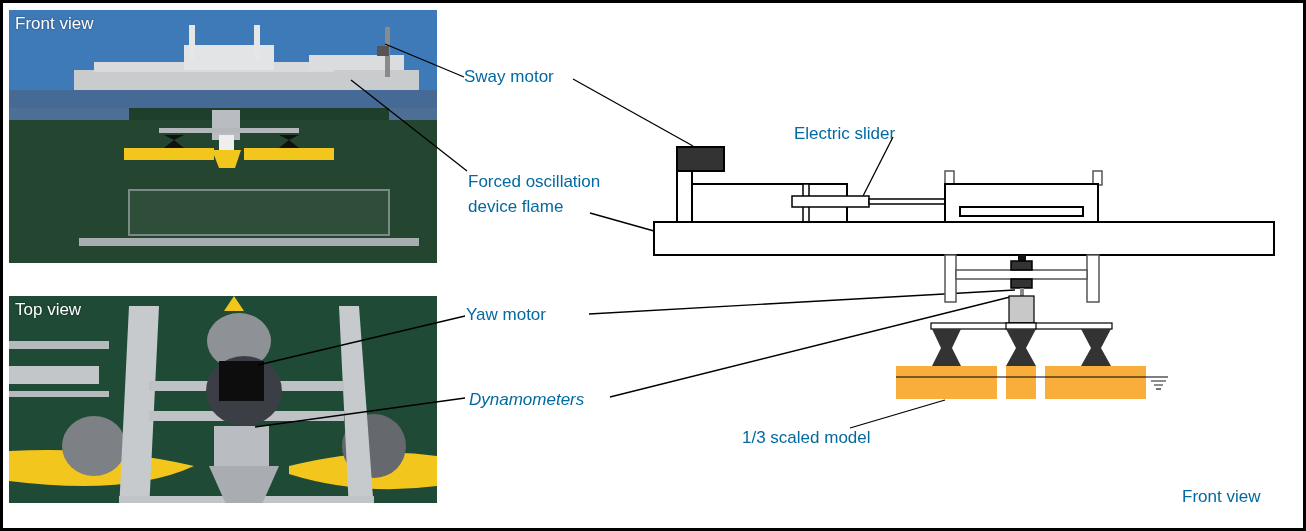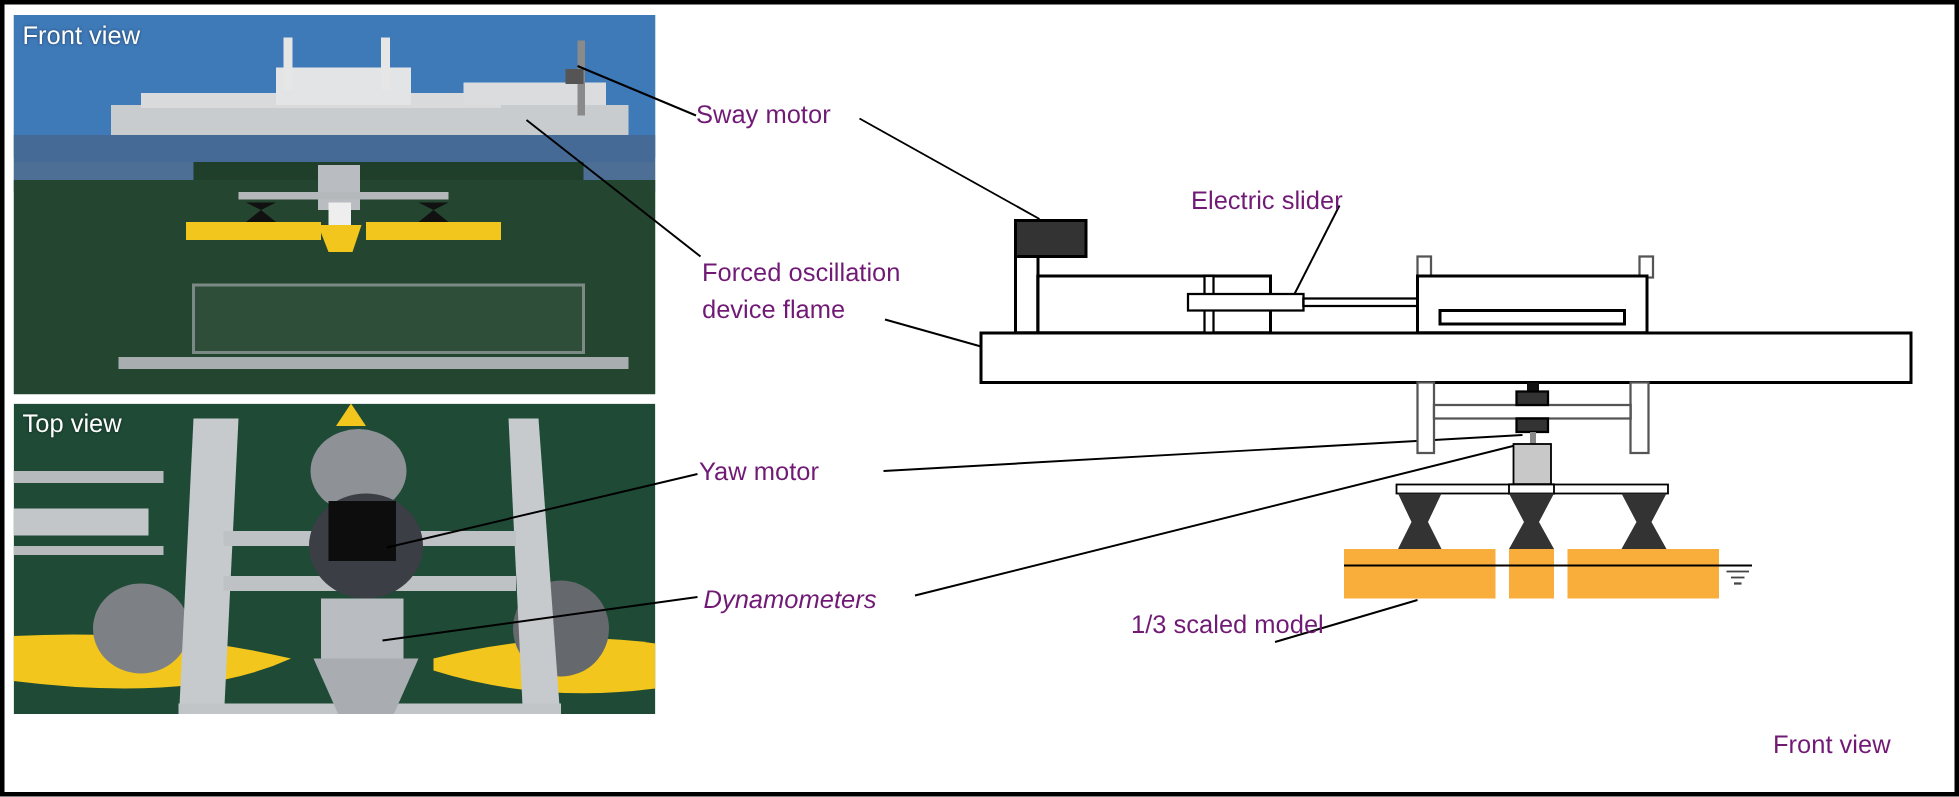--- a/index.html
+++ b/index.html
@@ -2,24 +2,24 @@
 <html><head>
 <meta charset="utf-8">
 <style>
   html, body { margin:0; padding:0; background:#fff; }
   body { width:1306px; height:531px; position:relative; overflow:hidden;
          font-family:"Liberation Sans", sans-serif; }
   #frame { position:absolute; left:0; top:0; width:1300px; height:525px;
            border:3px solid #000; background:#fff; }
   .photo { position:absolute; overflow:hidden; }
   #photo-front { left:9px; top:10px; width:428px; height:253px; }
-  #photo-top   { left:9px; top:269px; width:428px; height:207px; }
+  #photo-top   { left:9px; top:296px; width:428px; height:207px; }
   .photo-label { position:absolute; left:6px; top:4px; color:#fff; font-size:17px;
                  text-shadow:0 0 2px rgba(0,0,0,0.5); }
-  .label { position:absolute; font-size:17px; color:#701a75; white-space:nowrap; line-height:20px; }
+  .label { position:absolute; font-size:17px; color:#0369a1; white-space:nowrap; line-height:20px; }
   svg.overlay { position:absolute; left:0; top:0; }
 </style>
 </head>
 <body>
 
 <div id="frame"></div>
 
 <div class="photo" id="photo-front">
   <svg width="428" height="253" viewBox="0 0 428 253">
     <rect x="0" y="0" width="428" height="253" fill="#1F3F2A"></rect>
@@ -141,14 +141,14 @@
     <line x1="1156" y1="389" x2="1161" y2="389" stroke-width="1.5"></line>
   </g>
 </svg>
 
 <div class="label" style="left:464px; top:67px;">Sway motor</div>
 <div class="label" style="left:468px; top:172px;text-align:center;">Forced oscillation</div>
 <div class="label" style="left:468px; top:197px;">device flame</div>
 <div class="label" style="left:794px; top:124px;">Electric slider</div>
 <div class="label" style="left:466px; top:305px;">Yaw motor</div>
 <div class="label" style="left:469px; top:390px;font-style:italic;">Dynamometers</div>
-<div class="label" style="left:742px; top:407px;margin-left:12px;">1/3 scaled model</div>
+<div class="label" style="left:742px; top:428px;">1/3 scaled model</div>
 <div class="label" style="left:1182px; top:487px;">Front view</div>
 
 </body></html>

